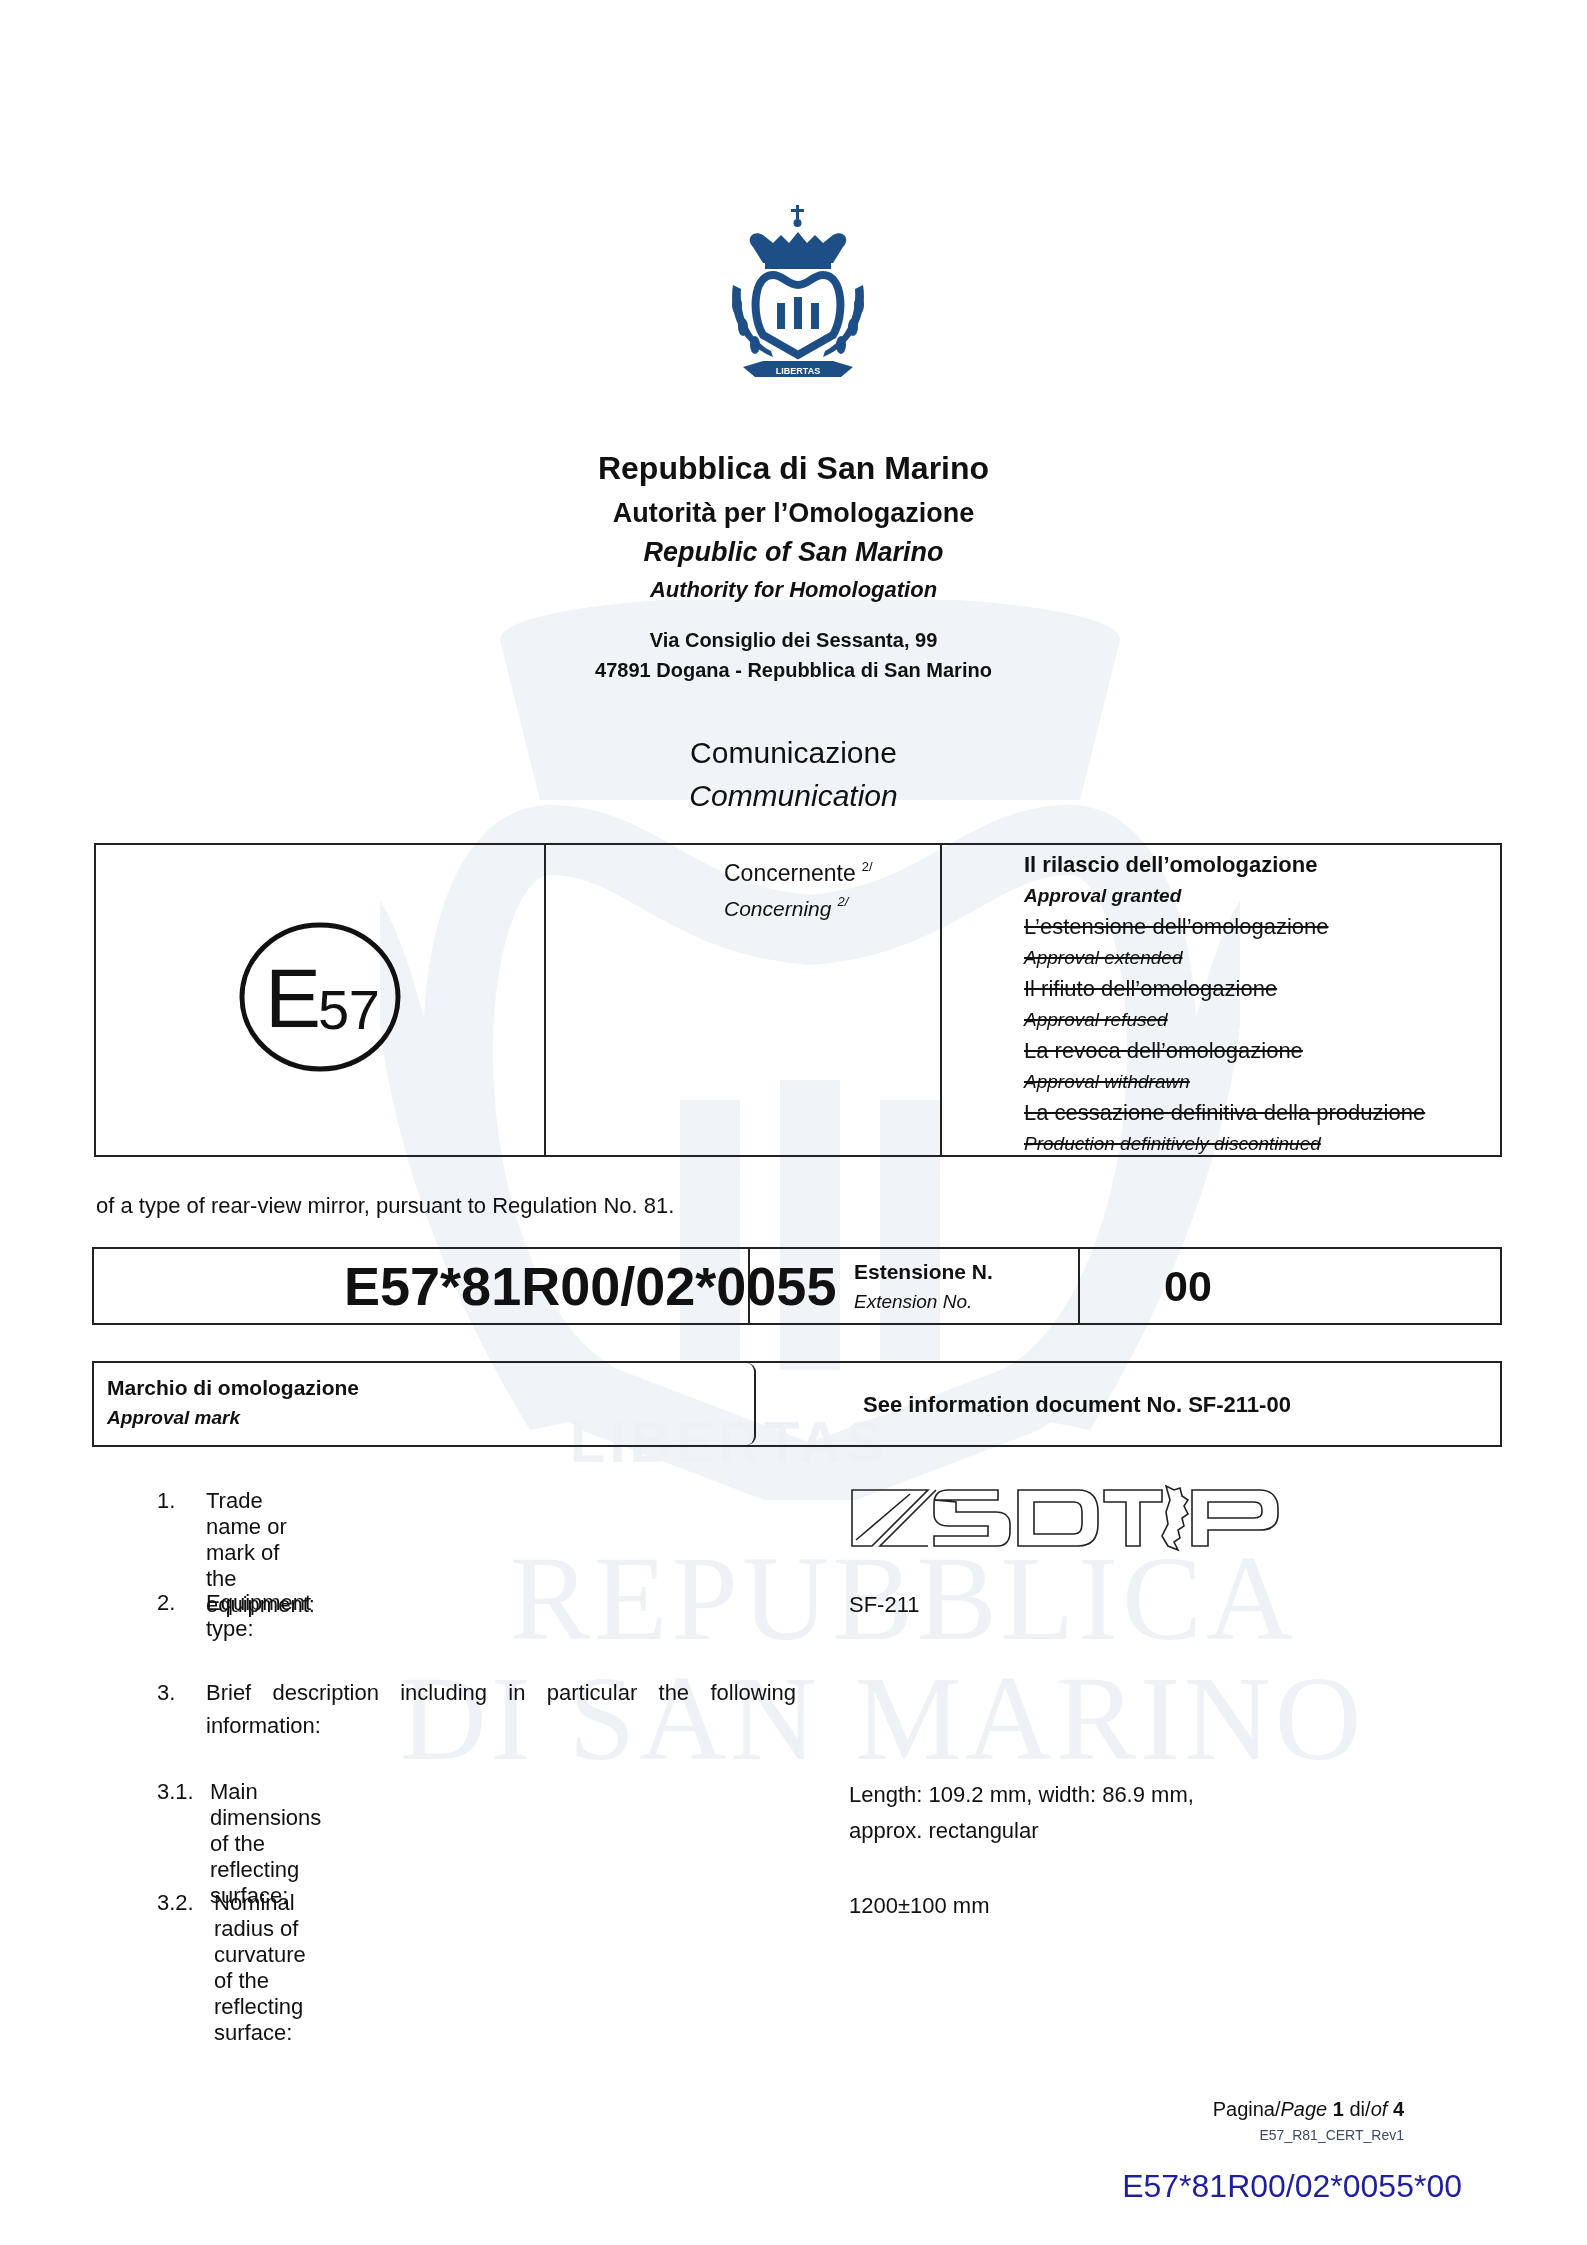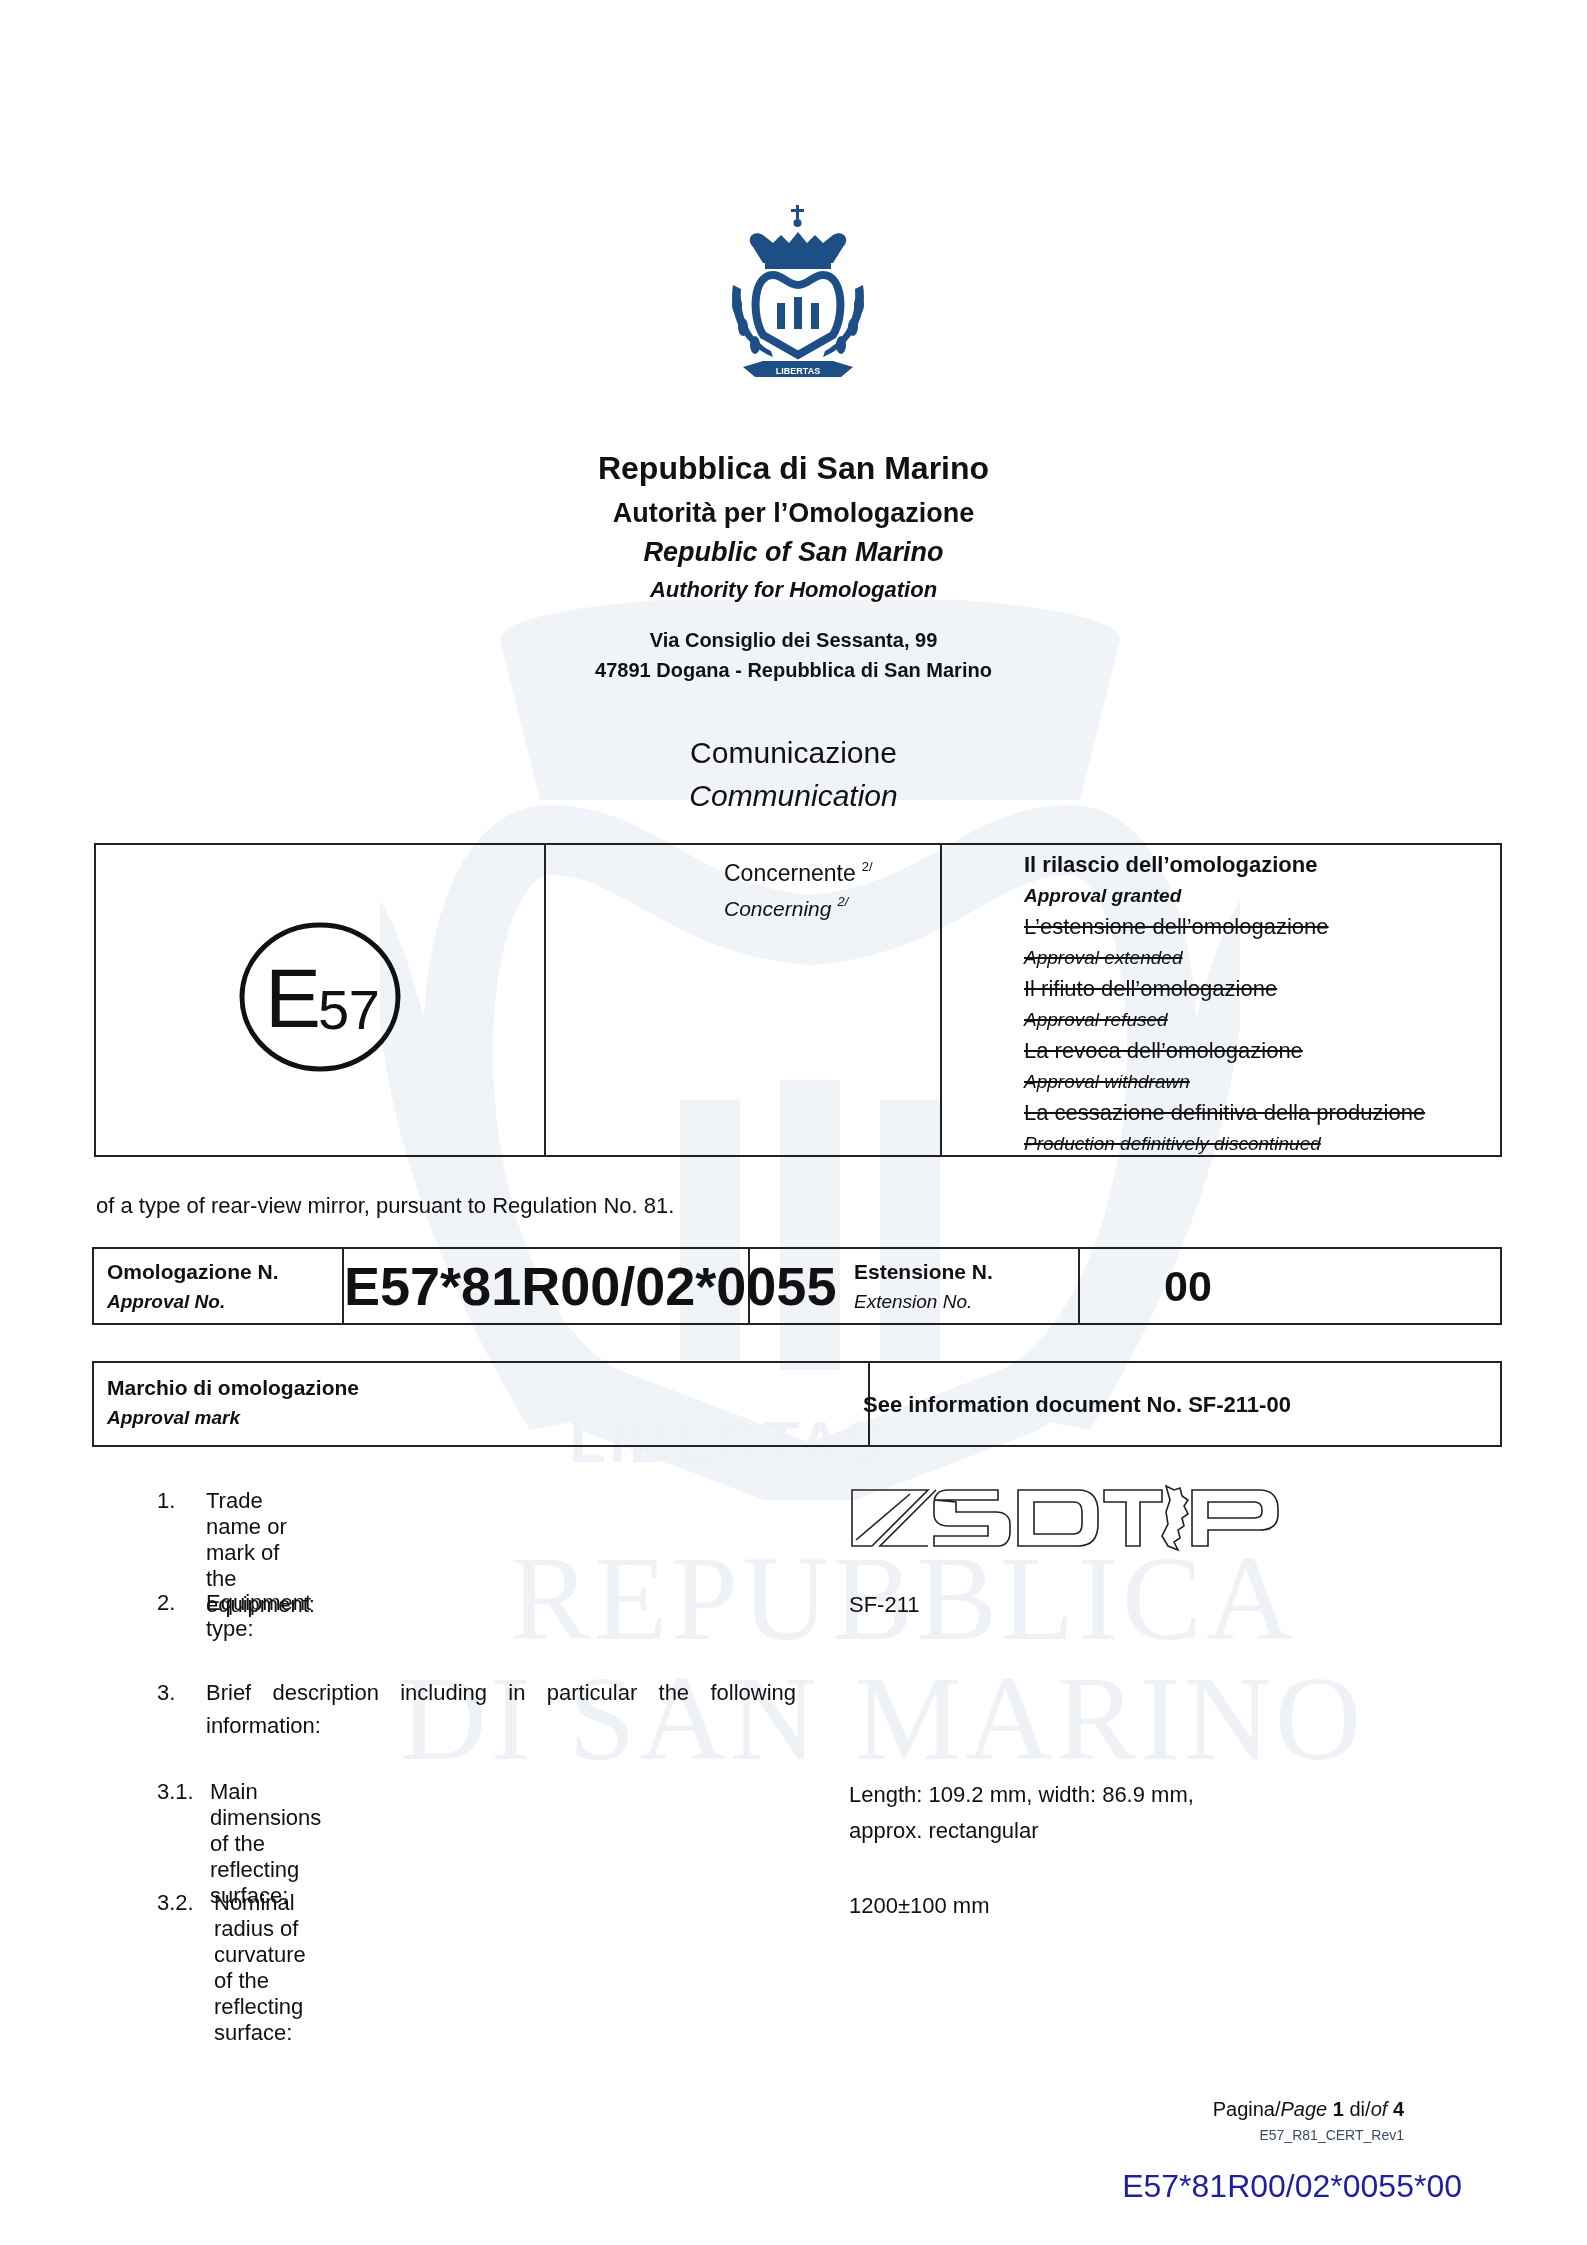--- a/index.html
+++ b/index.html
@@ -48,21 +48,21 @@
   .t2 .a { left: 0; width: 250px; border-right: 2px solid #222; padding: 8px 0 0 13px; }
   .t2 .b { left: 250px; width: 406px; border-right: 2px solid #222; text-align: center; font-size: 54px; font-weight: bold; line-height: 74px; }
   .t2 .d { left: 747px; width: 239px; border-right: 2px solid #222; padding: 8px 0 0 13px; }
   .t2 .e { left: 956px; right: 0; font-size: 43px; font-weight: bold; line-height: 74px; padding-left: 114px; }
   .lbl-b { font-size: 21px; font-weight: bold; line-height: 30px; }
   .lbl-i { font-size: 19px; font-style: italic; font-weight: bold; line-height: 30px; }
 
   
   .t3 { left: 92px; top: 1361px; width: 1410px; height: 86px; }
   .t3 .c { position: absolute; top: 0; bottom: 0; box-sizing: border-box; }
-  .t3 .a { left: 0; width: 776px; border-right: 2px solid #222; padding: 10px 8px 0 13px; }
+  .t3 .a { left: 0; width: 662px; border-right: 2px solid #222; padding: 10px 8px 0 13px; border-radius: 9px; }
   .t3 .b { left: 742px; right: 0; padding-left: 27px; font-size: 22px; font-weight: bold; line-height: 84px; }
 
   
   .item { z-index: 1; font-size: 22px; position: absolute; }
   .num { position: absolute; left: 157px; }
   .itxt { position: absolute; left: 206px; }
   .val { position: absolute; left: 849px; font-size: 22px; z-index: 1; }
   .brand { left: 848px; top: 1484px; width: 434px; height: 70px; z-index: 1; }
 
   
@@ -149,24 +149,20 @@
     <div class="opt struck"> La  revoca  dell’omologazione</div>
     <div class="opt en struck">Approval withdrawn</div>
     <div class="opt struck">La cessazione definitiva della produzione</div>
     <div class="opt en struck">Production definitively discontinued</div>
   </div>
 </div>
 
 <div class="abs regline">of a type of rear-view mirror, pursuant to Regulation No. 81.</div>
 
 <div class="abs tbl t2">
-  <div class="c a">
-    <div class="lbl-b">Omologazione N.</div>
-    <div class="lbl-i">Approval No.</div>
-  </div>
   <div class="c b">E57*81R00/02*0055</div>
   <div class="c d">
     <div class="lbl-b">Estensione N.</div>
     <div class="lbl-i" style="font-weight:normal;">Extension No.</div>
   </div>
   <div class="c e">00</div>
 </div>
 
 <div class="abs tbl t3">
   <div class="c a">

